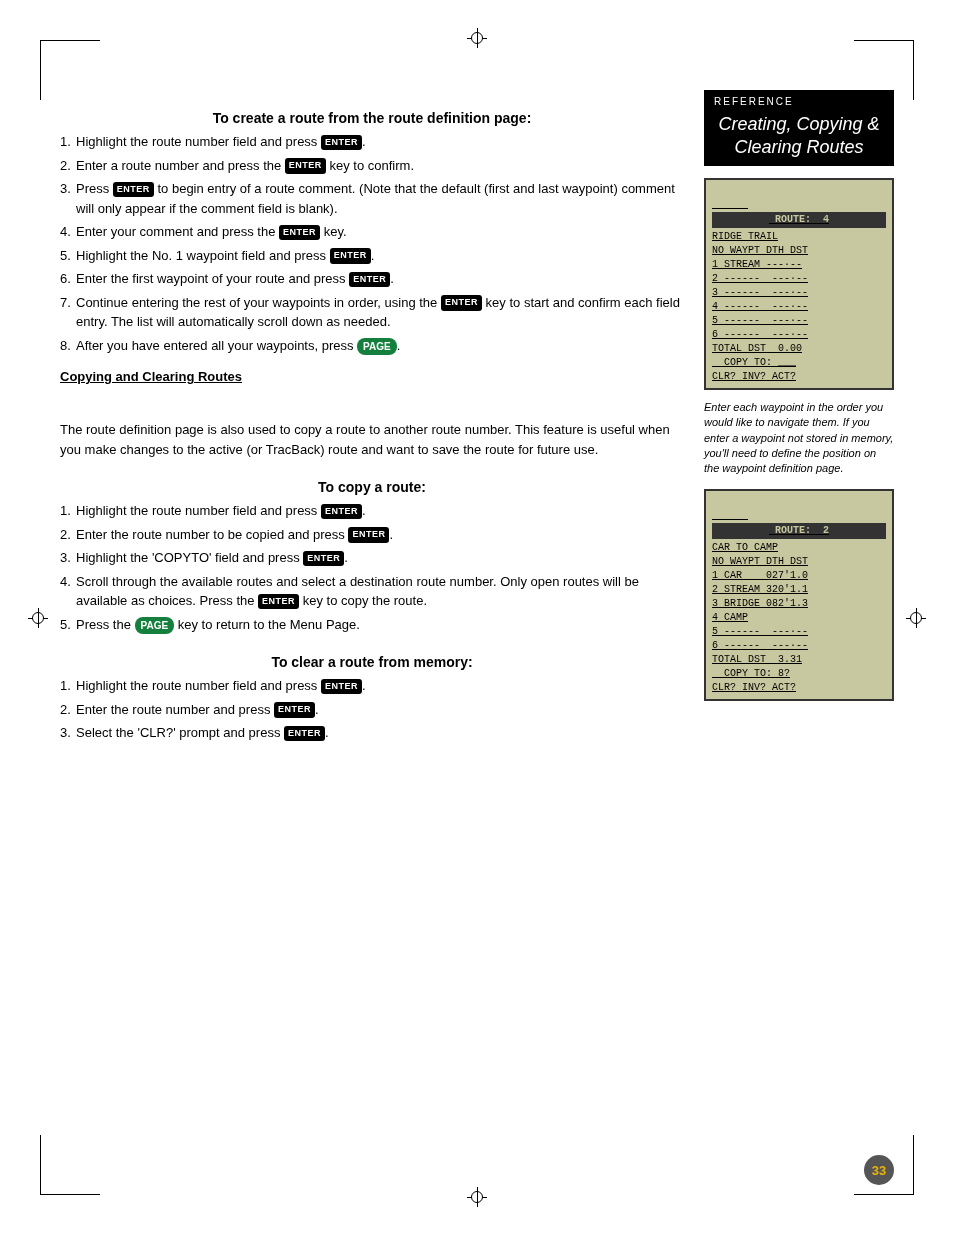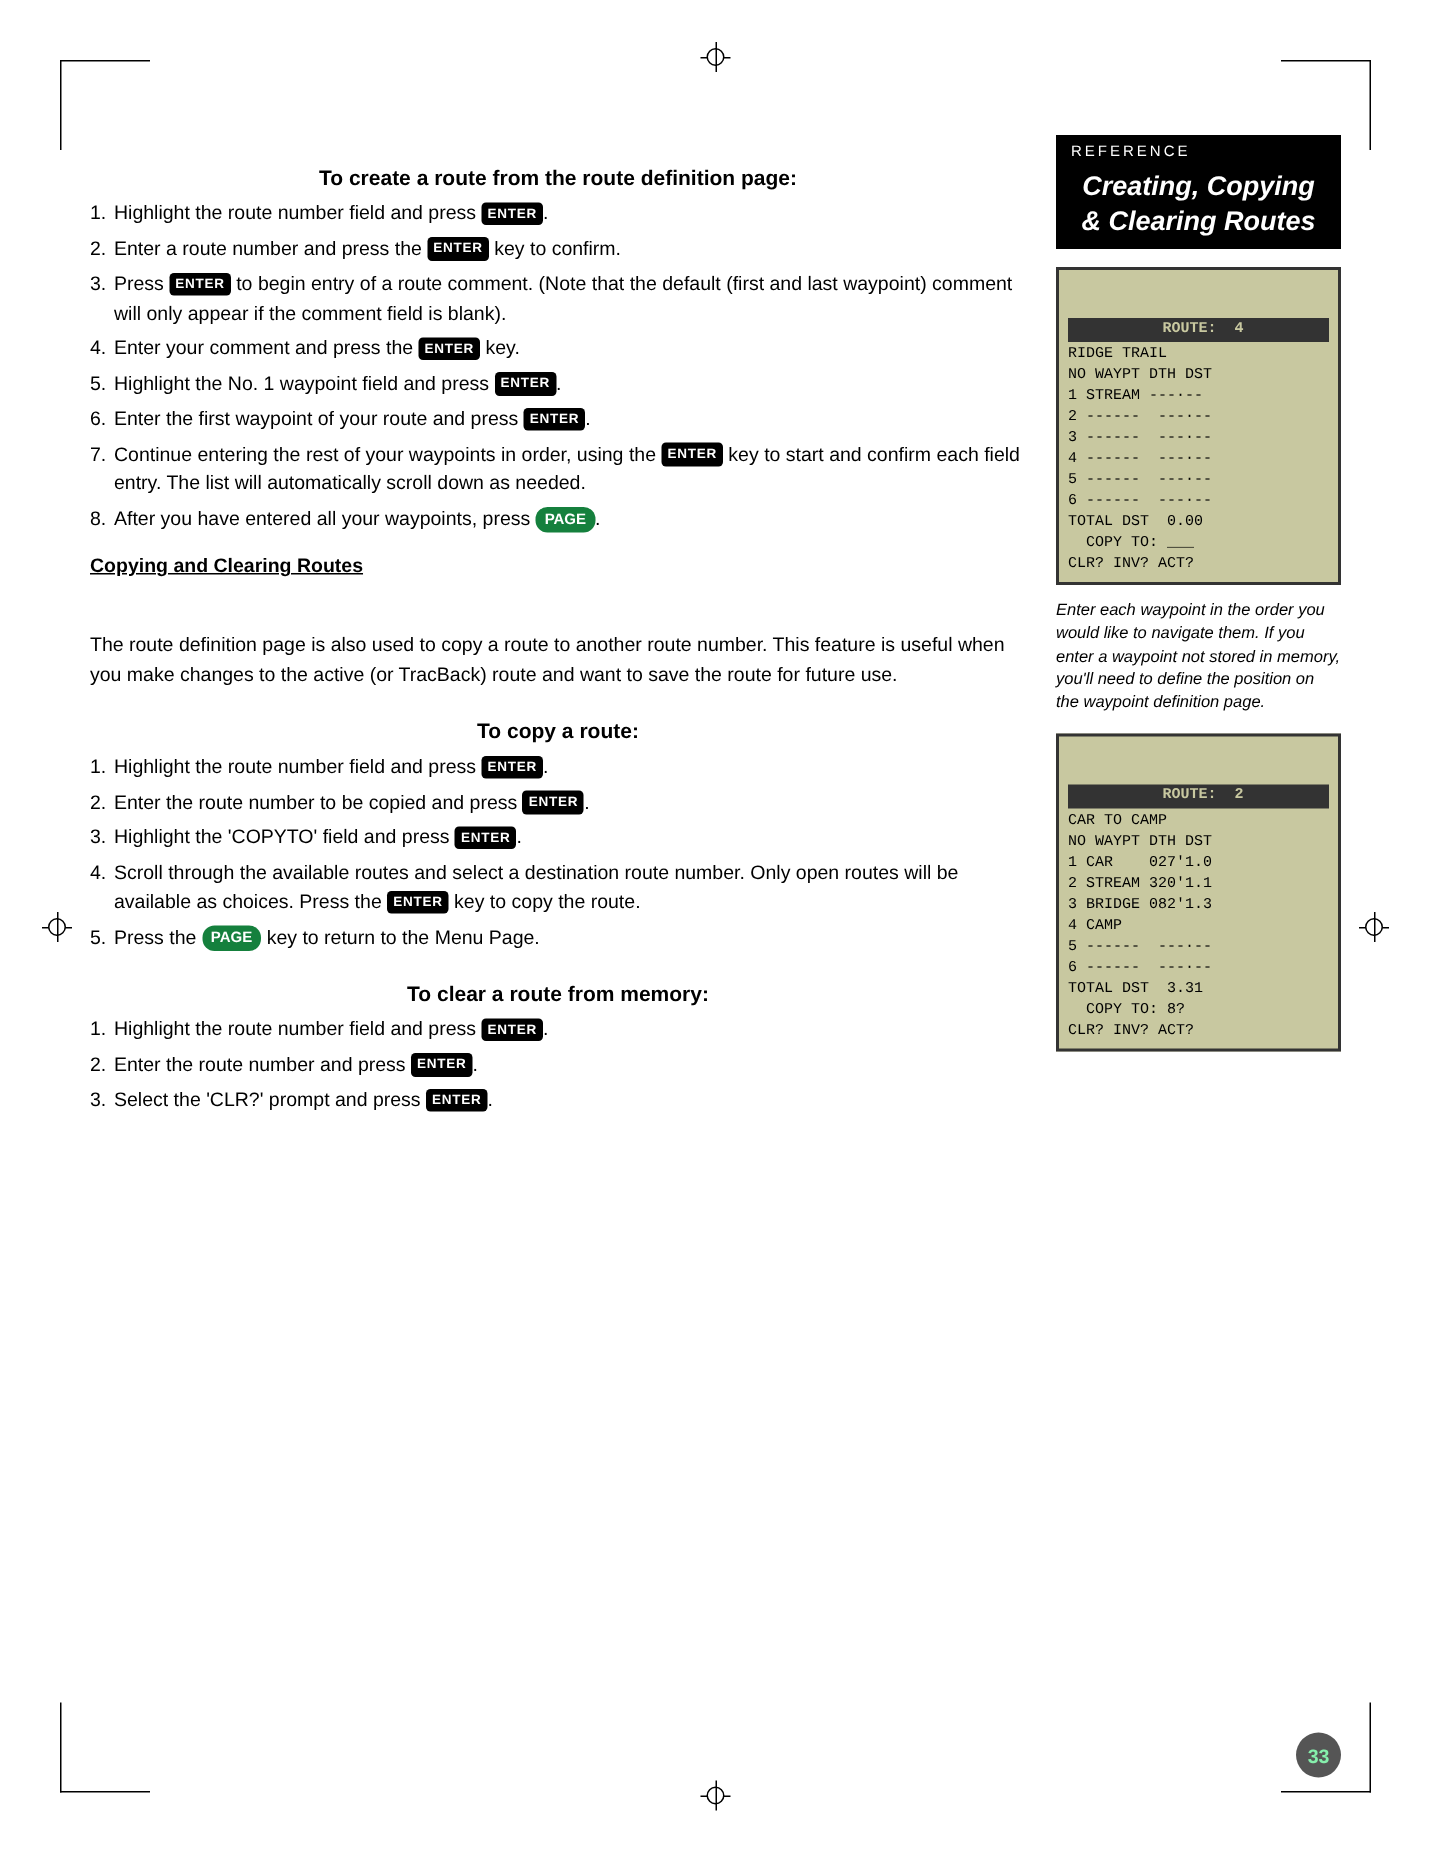--- a/index.html
+++ b/index.html
@@ -121,21 +121,21 @@
       font-size: 10px;
       letter-spacing: 2px;
       text-transform: uppercase;
       text-align: left;
       margin-bottom: 6px;
       font-weight: normal;
     }
     .reference-title {
       font-size: 18px;
       font-style: italic;
-      font-weight: bold;
+      font-weight: normal;
       text-align: center;
       line-height: 1.3;
     }
 
     
     .subsection-heading {
       font-weight: bold;
       font-size: 14px;
       text-align: center;
       margin-bottom: 6px;
@@ -204,20 +204,21 @@
     .gps-screen {
       background: #c8c8a0;
       border: 2px solid #333;
       font-family: 'Courier New', monospace;
       font-size: 10px;
       padding: 4px 6px;
       margin-bottom: 10px;
       line-height: 1.4;
       color: #000;
       white-space: pre;
+      text-decoration: underline;
     }
     .gps-screen-title {
       background: #333;
       color: #c8c8a0;
       text-align: center;
       font-weight: bold;
       padding: 1px 0;
       margin-bottom: 2px;
     }
 
@@ -235,21 +236,21 @@
       position: absolute;
       bottom: 50px;
       right: 60px;
       width: 30px;
       height: 30px;
       background: #555;
       border-radius: 50%;
       display: flex;
       align-items: center;
       justify-content: center;
-      color: #86efac;
+      color: #eab308;
       font-size: 13px;
       font-weight: bold;
     }
   </style>
 </head>
 <body>
 
 <div class="page-border-top-left"></div>
 <div class="page-border-top-right"></div>
 <div class="page-border-bottom-left"></div>

